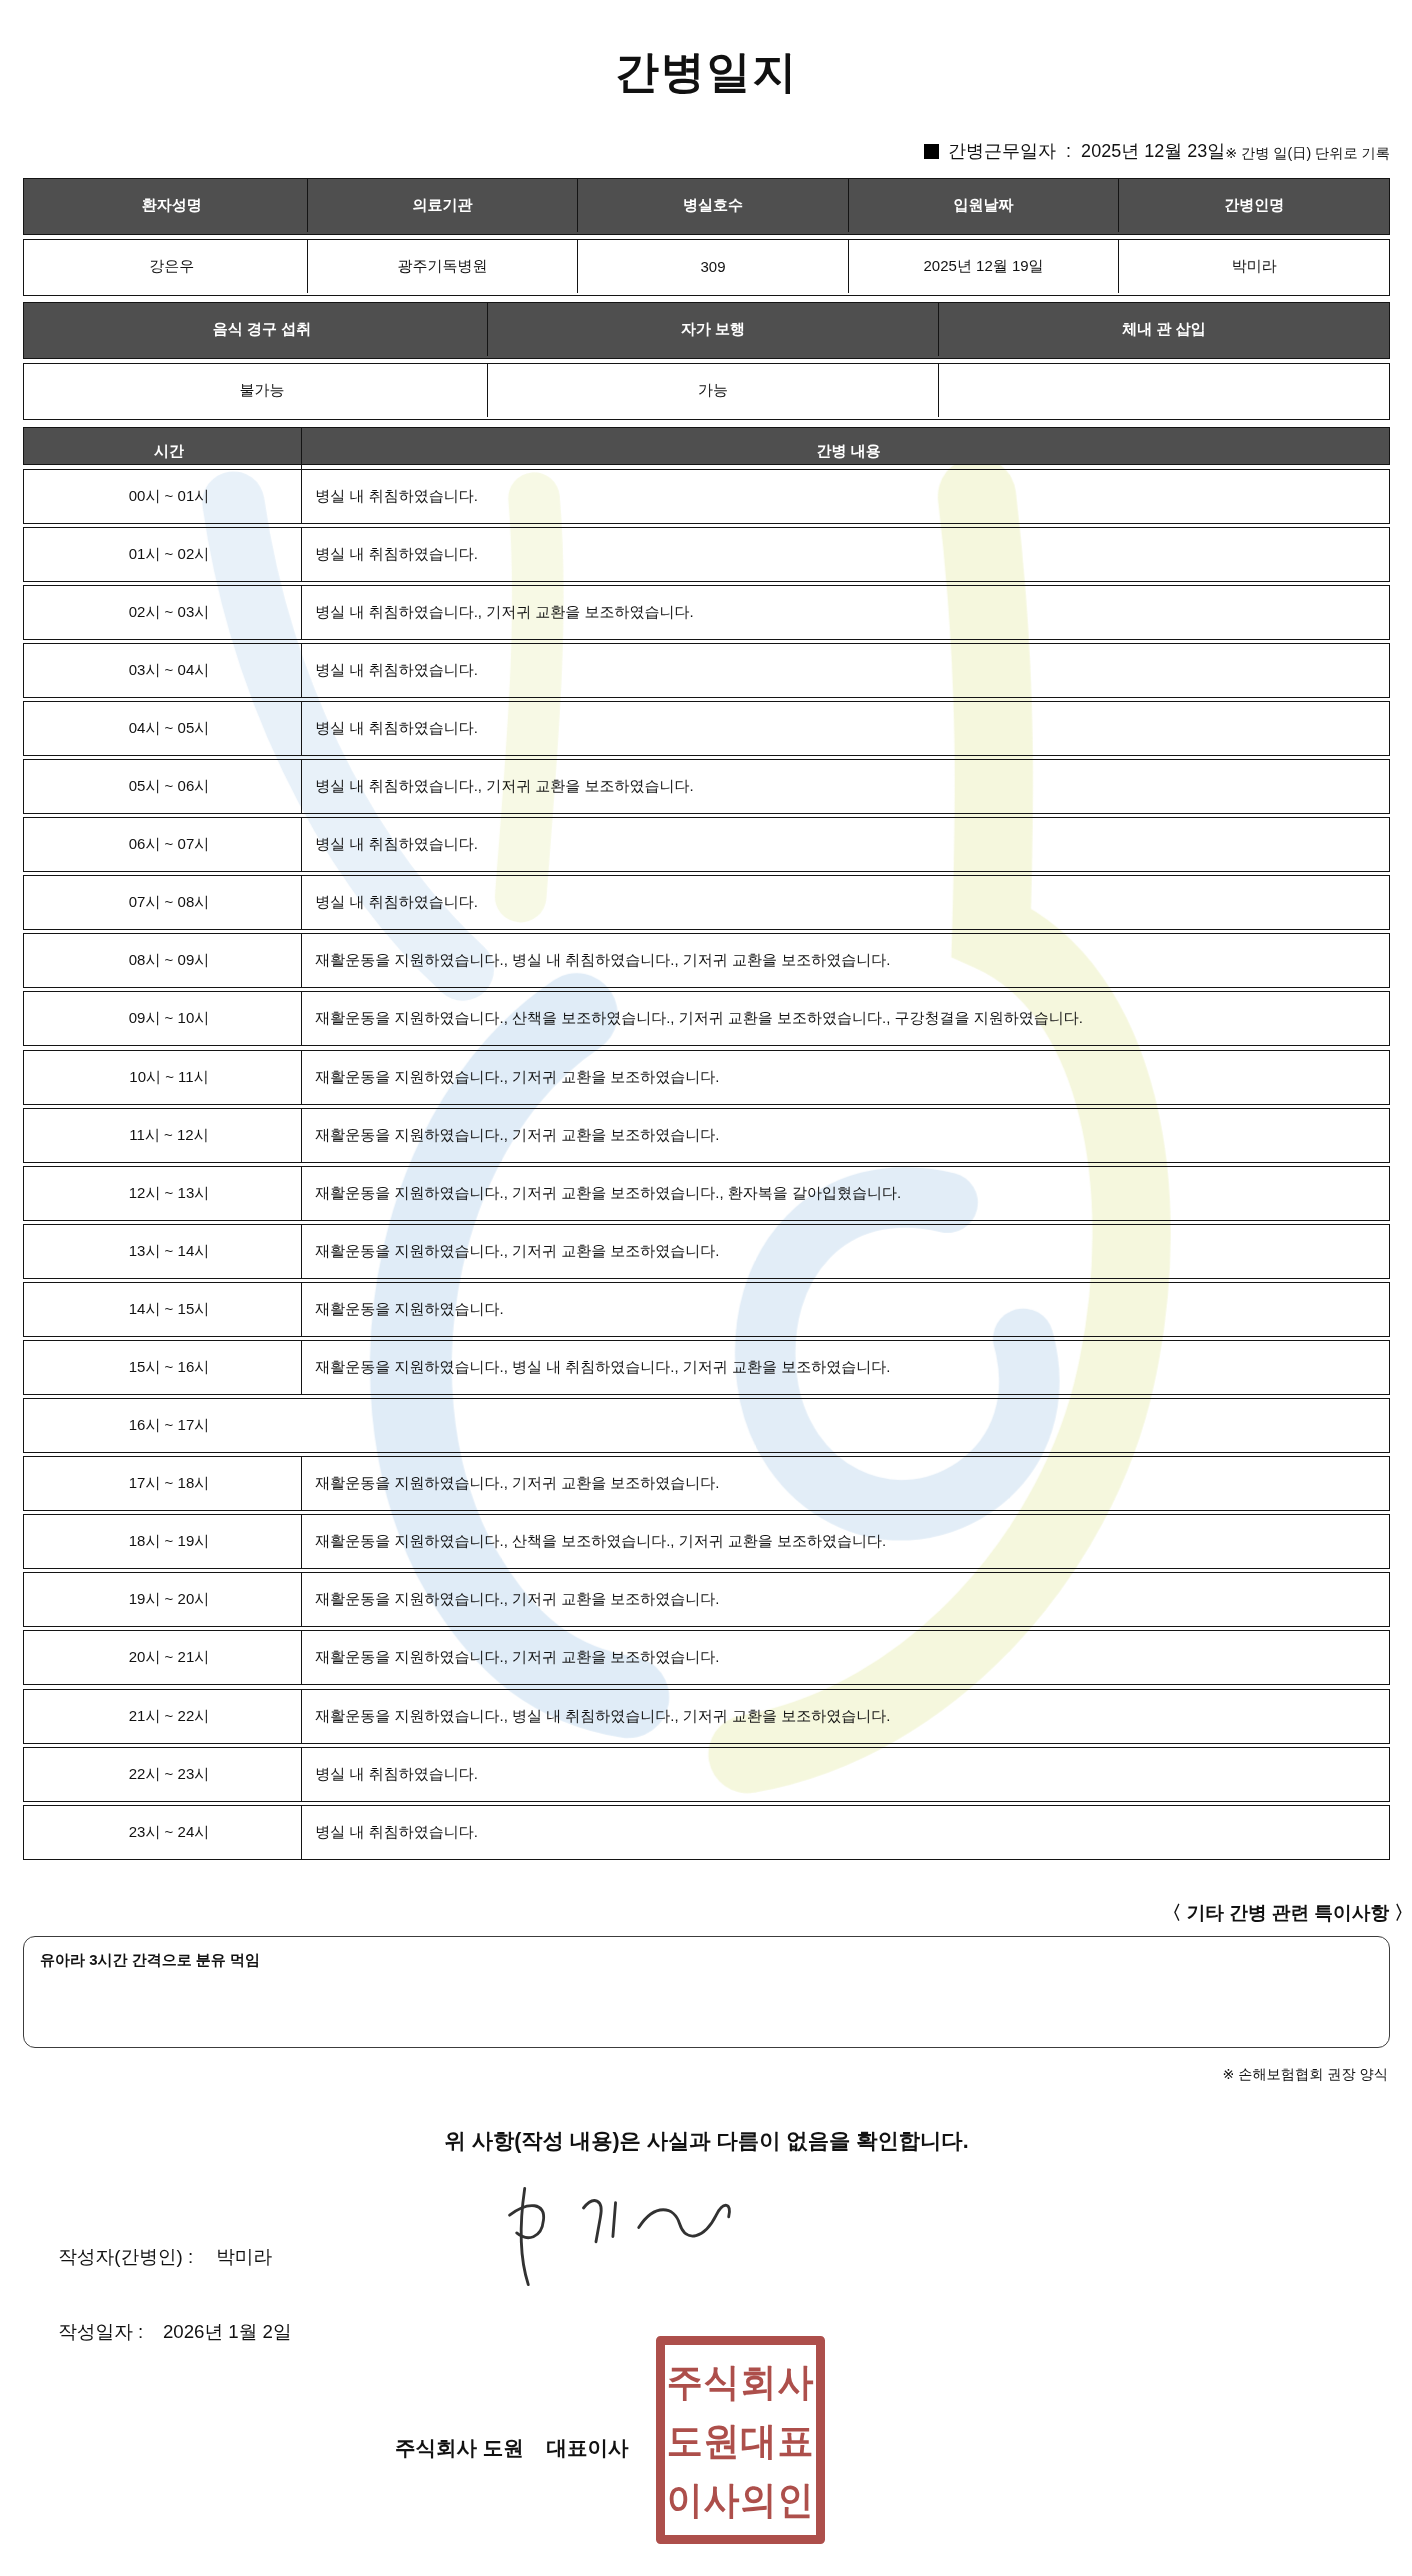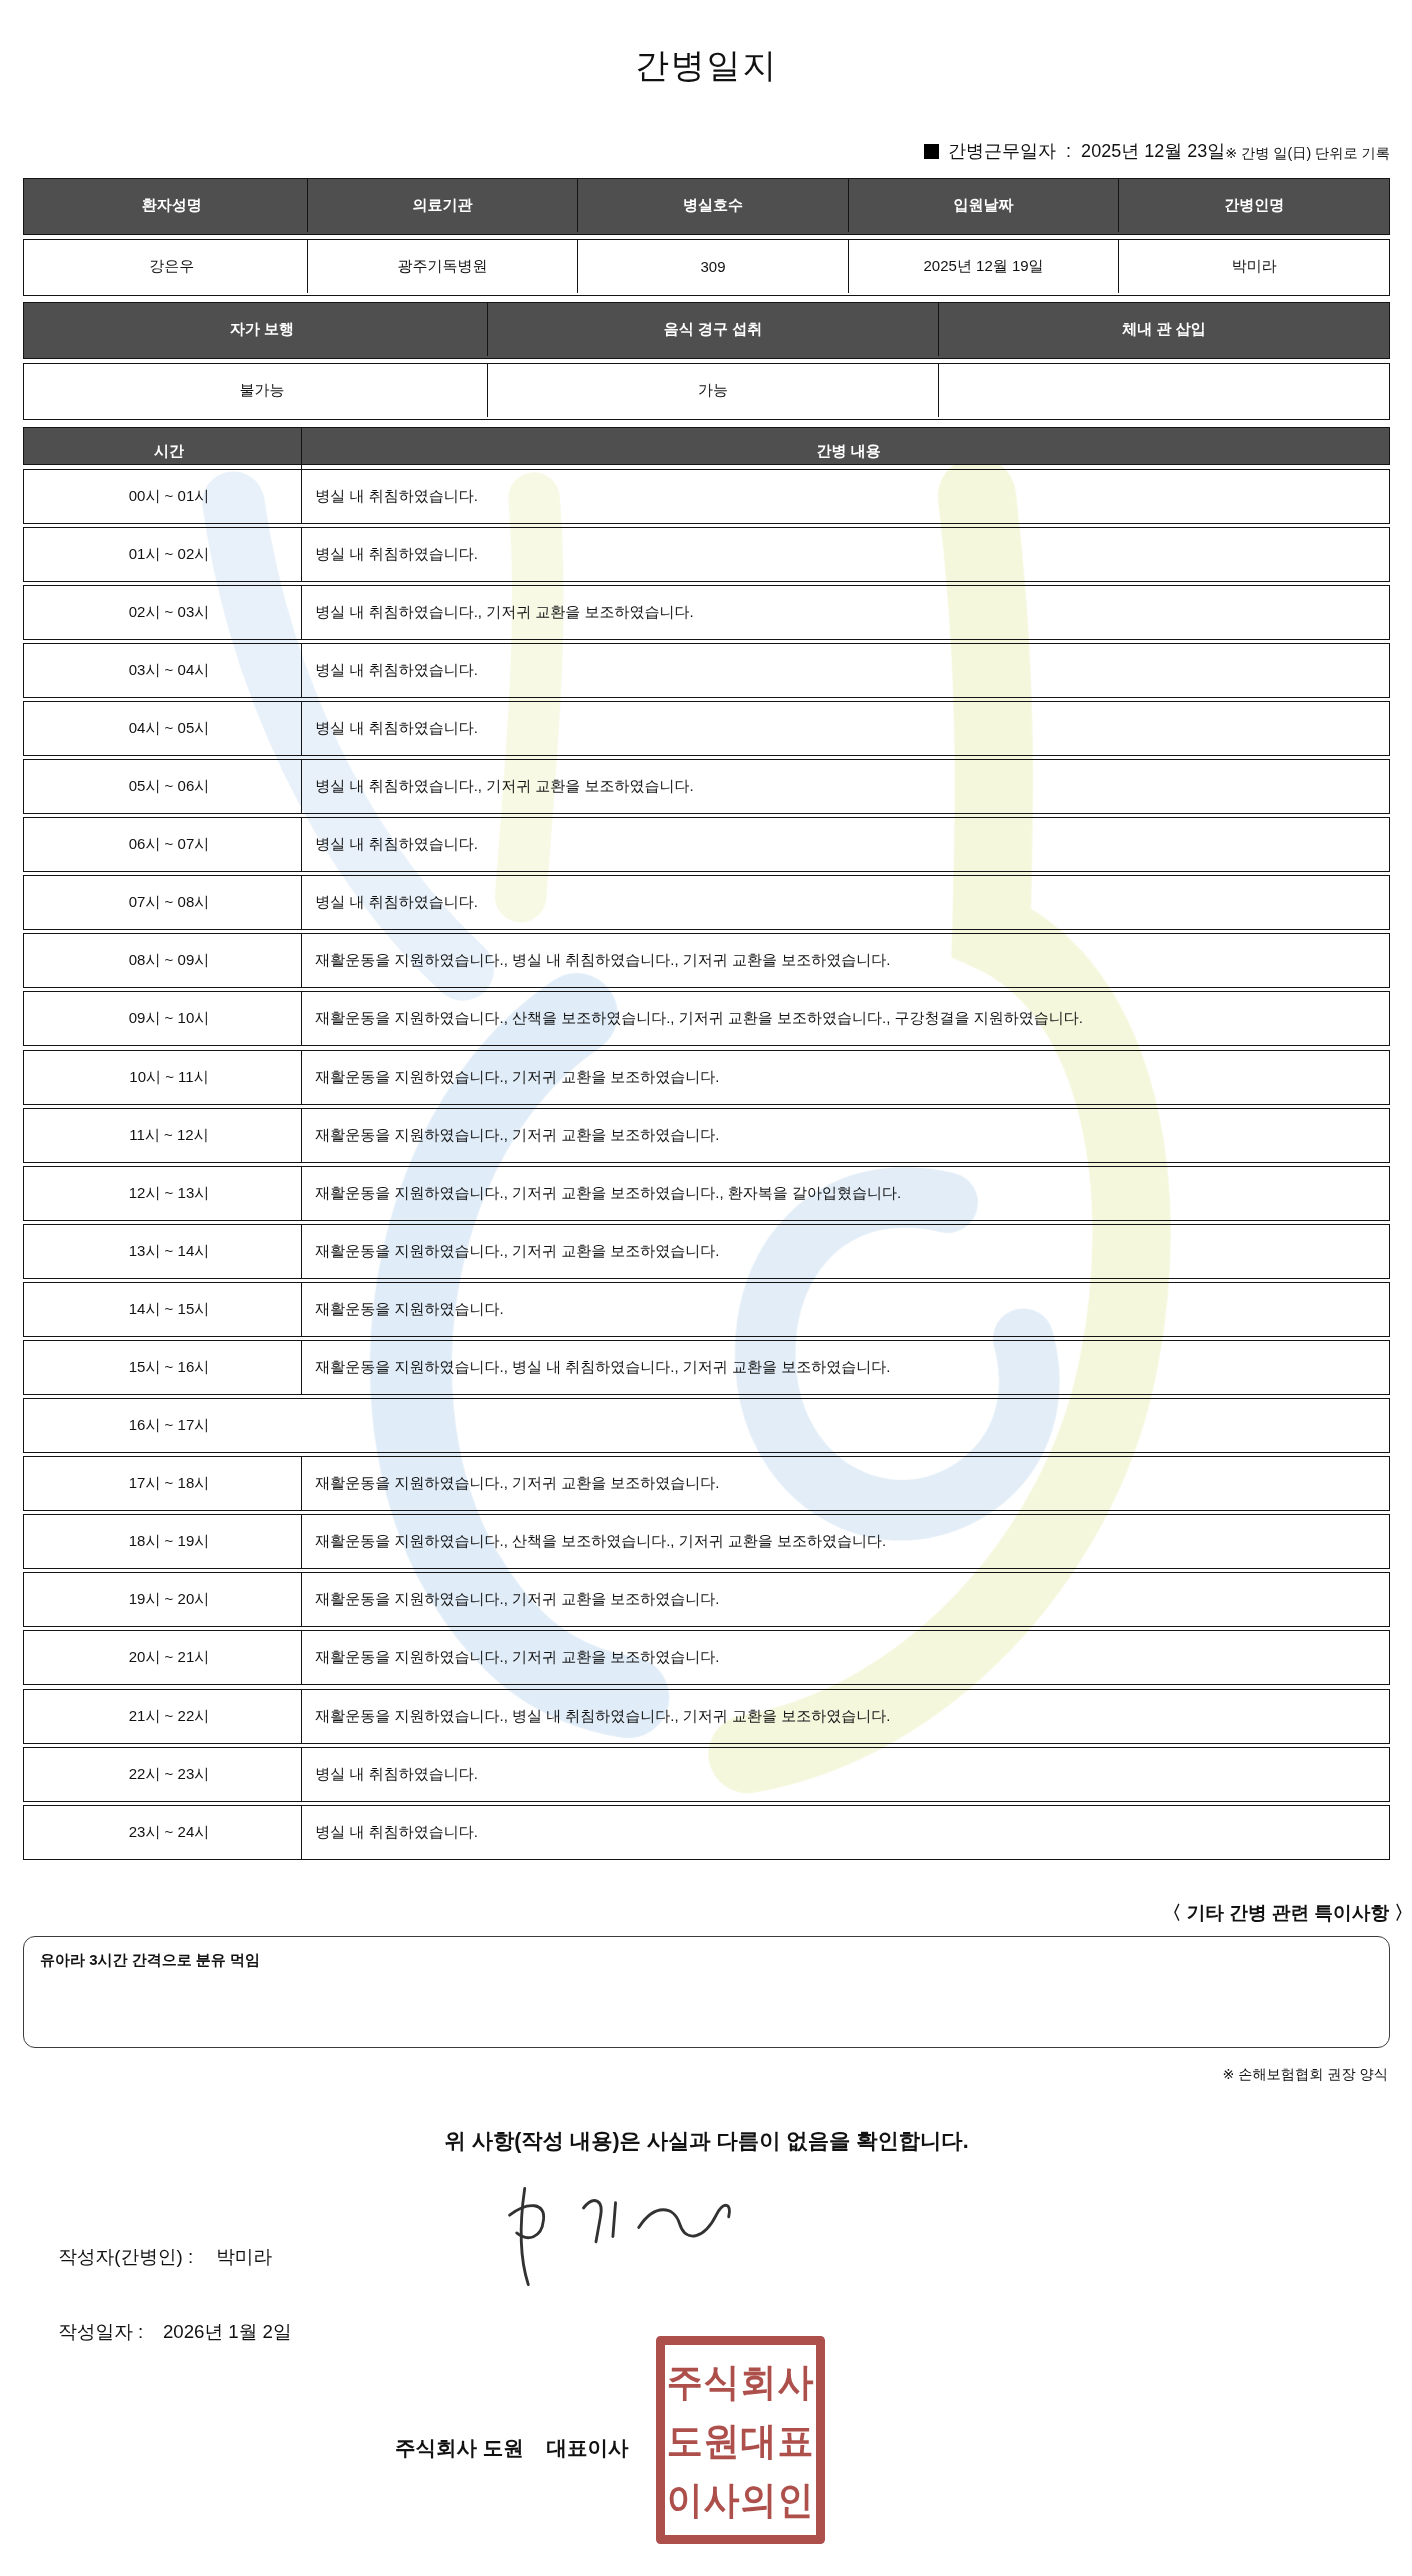--- a/index.html
+++ b/index.html
@@ -7,21 +7,21 @@
     position:relative; width:1413px; height:2576px; margin:0 auto;
     background:#ffffff; overflow:hidden;
     font-family:"Liberation Sans","DejaVu Sans",sans-serif;
     color:#111;
   }
   .wm{position:absolute; left:0; top:0; z-index:0; pointer-events:none;}
   .layer{position:absolute; left:0; top:0; right:0; z-index:1;}
 
   .title{
     position:absolute; top:43px; left:0; width:100%;
-    text-align:center; font-size:34px; font-weight:normal; letter-spacing:1.8px;
+    text-align:center; font-size:44px; font-weight:bold; letter-spacing:1.8px;
   }
   .meta-row{position:absolute; top:139px; left:23px; right:23px; display:flex; justify-content:flex-end; align-items:flex-end;}
   .meta-left{font-size:18px; display:flex; align-items:center; white-space:pre;}
   .sq{display:inline-block; width:15px; height:15px; background:#000; margin-right:9px;}
   .meta-right{font-size:14.2px; white-space:pre;}
 
   .tbl{position:absolute; left:23px; right:23px;}
   .tbl-row{
     display:flex; border:1.8px solid #141414; margin-bottom:3.6px;
     background:transparent; box-sizing:border-box;
@@ -108,22 +108,22 @@
         <div class="cell">강은우</div>
         <div class="cell">광주기독병원</div>
         <div class="cell">309</div>
         <div class="cell">2025년 12월 19일</div>
         <div class="cell">박미라</div>
       </div>
     </div>
 
     <div class="tbl" style="top:302px;">
       <div class="tbl-row head h64">
+        <div class="cell">음식 경구 섭취</div>
         <div class="cell">자가 보행</div>
-        <div class="cell">음식 경구 섭취</div>
         <div class="cell">체내 관 삽입</div>
       </div>
       <div class="tbl-row h64">
         <div class="cell">불가능</div>
         <div class="cell">가능</div>
         <div class="cell"></div>
       </div>
     </div>
 
     <div class="tbl" style="top:427px;">

